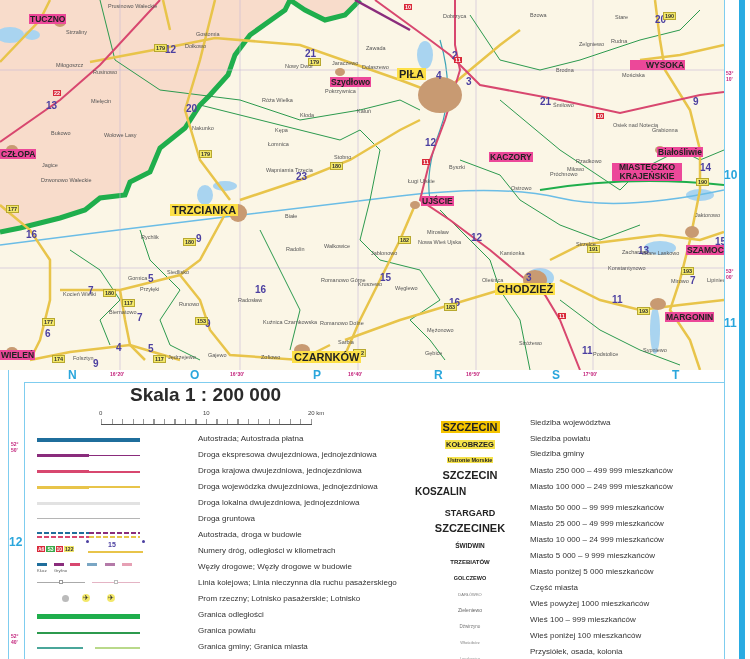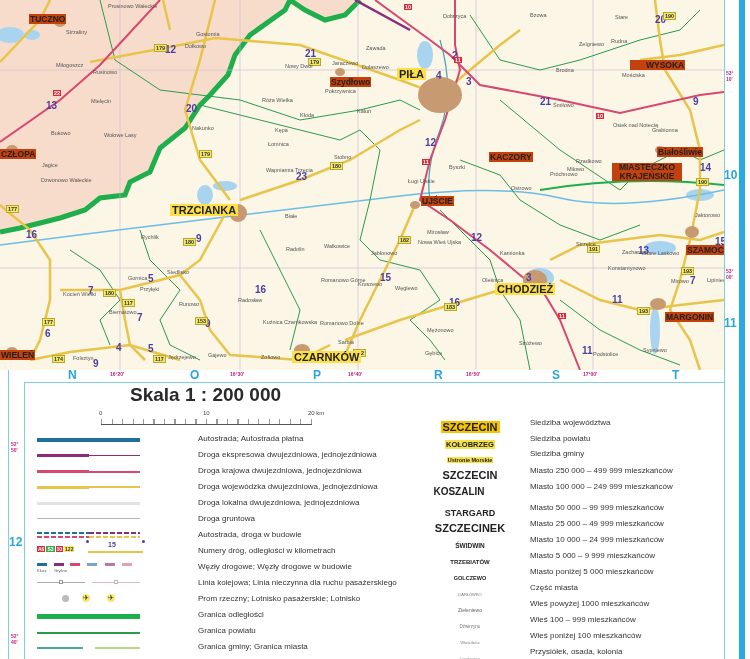--- a/index.html
+++ b/index.html
@@ -1,21 +1,21 @@
 <!DOCTYPE html>
 <html><head>
 <meta charset="utf-8">
 <style>
   * { box-sizing: border-box; margin: 0; padding: 0; }
   body { width: 750px; height: 659px; overflow: hidden; background: #ffffff; font-family: "Liberation Sans", sans-serif; position: relative; }
   #map { position: absolute; left: 0; top: 0; width: 724px; height: 370px; background: #fbf6e6; overflow: hidden; }
   #map svg { position: absolute; left: 0; top: 0; }
   .lbl { position: absolute; font-family: "Liberation Sans", sans-serif; white-space: nowrap; }
   .town-big { font-weight: bold; font-size: 11px; color: #222; background: #fde047; padding: 0 2px; }
-  .town-mid { font-weight: bold; font-size: 8.5px; color: #222; background: #c2410c; padding: 0 1px; }
+  .town-mid { font-weight: bold; font-size: 8.5px; color: #222; background: #ec4899; padding: 0 1px; }
   .village { font-size: 5.5px; color: #555; }
   .gnum { font-size: 10px; font-weight: bold; color: #4b3fa0; }
   .rnum { font-size: 5.5px; font-weight: bold; background: #f3e86a; color: #333; border: 1px solid #b8a830; padding: 0 1px; }
   .rnum-red { font-size: 5.5px; font-weight: bold; background: #d92a3a; color: #fff; padding: 0 1px; }
   .grid-letter { font-size: 12px; font-weight: bold; color: #2aa6dc; position: absolute; }
   .coord { font-size: 5px; color: #c2207a; font-weight: bold; position: absolute; line-height: 6px; }
   .rownum { font-size: 12px; font-weight: bold; color: #2aa6dc; position: absolute; }
   #frame-right { position: absolute; left: 739px; top: 0; width: 6px; height: 659px; background: #29abe2; }
   #frame-right2 { position: absolute; left: 724px; top: 0; width: 1px; height: 659px; background: #7fcdef; }
   #bottom-strip { position: absolute; left: 8px; top: 370px; width: 716px; height: 289px; border-left: 1px solid #7fcdef; }
@@ -402,21 +402,21 @@
 
 <div id="sett-items">
     <div class="sett-symwrap" style="position: absolute; left: 415px; width: 110px; text-align: center; top: 417px;"><span style="font-size: 11px; font-weight: bold; background: rgb(245, 196, 0); padding: 0px 2px; color: rgb(34, 34, 34);">SZCZECIN</span></div>
     <div class="sett-desc" style="top: 418px;">Siedziba województwa</div>
     <div class="sett-symwrap" style="position: absolute; left: 415px; width: 110px; text-align: center; top: 433px;"><span style="font-size: 7.5px; font-weight: bold; background: rgb(245, 226, 74); padding: 0px 1px; color: rgb(34, 34, 34);">KOŁOBRZEG</span></div>
     <div class="sett-desc" style="top: 434px;">Siedziba powiatu</div>
     <div class="sett-symwrap" style="position: absolute; left: 415px; width: 110px; text-align: center; top: 448px;"><span style="font-size: 5.5px; font-weight: bold; background: rgb(245, 226, 74); padding: 0px 1px; color: rgb(34, 34, 34);">Ustronie Morskie</span></div>
     <div class="sett-desc" style="top: 449px;">Siedziba gminy</div>
     <div class="sett-symwrap" style="position: absolute; left: 415px; width: 110px; text-align: center; top: 465px;"><span style="font-size: 11px; font-weight: bold; color: rgb(34, 34, 34);">SZCZECIN</span></div>
     <div class="sett-desc" style="top: 466px;">Miasto 250 000 – 499 999 mieszkańców</div>
-    <div class="sett-symwrap" style="position: absolute; left: 404px; width: 110px; text-align: center; top: 481px;"><span style="font-size: 10px; font-weight: bold; color: rgb(34, 34, 34);">KOSZALIN</span></div>
+    <div class="sett-symwrap" style="position: absolute; left: 415px; width: 110px; top: 481px;"><span style="font-size: 10px; font-weight: bold; color: rgb(34, 34, 34);">KOSZALIN</span></div>
     <div class="sett-desc" style="top: 482px;">Miasto 100 000 – 249 999 mieszkańców</div>
     <div class="sett-symwrap" style="position: absolute; left: 415px; width: 110px; text-align: center; top: 502px;"><span style="font-size: 9px; font-weight: bold; color: rgb(34, 34, 34);">STARGARD</span></div>
     <div class="sett-desc" style="top: 503px;">Miasto 50 000 – 99 999 mieszkańców</div>
     <div class="sett-symwrap" style="position: absolute; left: 415px; width: 110px; text-align: center; top: 518px;"><span style="font-size: 11px; font-weight: bold; color: rgb(34, 34, 34);">SZCZECINEK</span></div>
     <div class="sett-desc" style="top: 519px;">Miasto 25 000 – 49 999 mieszkańców</div>
     <div class="sett-symwrap" style="position: absolute; left: 415px; width: 110px; text-align: center; top: 534px;"><span style="font-size: 6.5px; font-weight: bold; color: rgb(34, 34, 34);">ŚWIDWIN</span></div>
     <div class="sett-desc" style="top: 535px;">Miasto 10 000 – 24 999 mieszkańców</div>
     <div class="sett-symwrap" style="position: absolute; left: 415px; width: 110px; text-align: center; top: 550px;"><span style="font-size: 6px; font-weight: bold; color: rgb(34, 34, 34);">TRZEBIATÓW</span></div>
     <div class="sett-desc" style="top: 551px;">Miasto  5 000 – 9 999 mieszkańców</div>
     <div class="sett-symwrap" style="position: absolute; left: 415px; width: 110px; text-align: center; top: 566px;"><span style="font-size: 5.5px; font-weight: bold; color: rgb(34, 34, 34);">GOLCZEWO</span></div>

